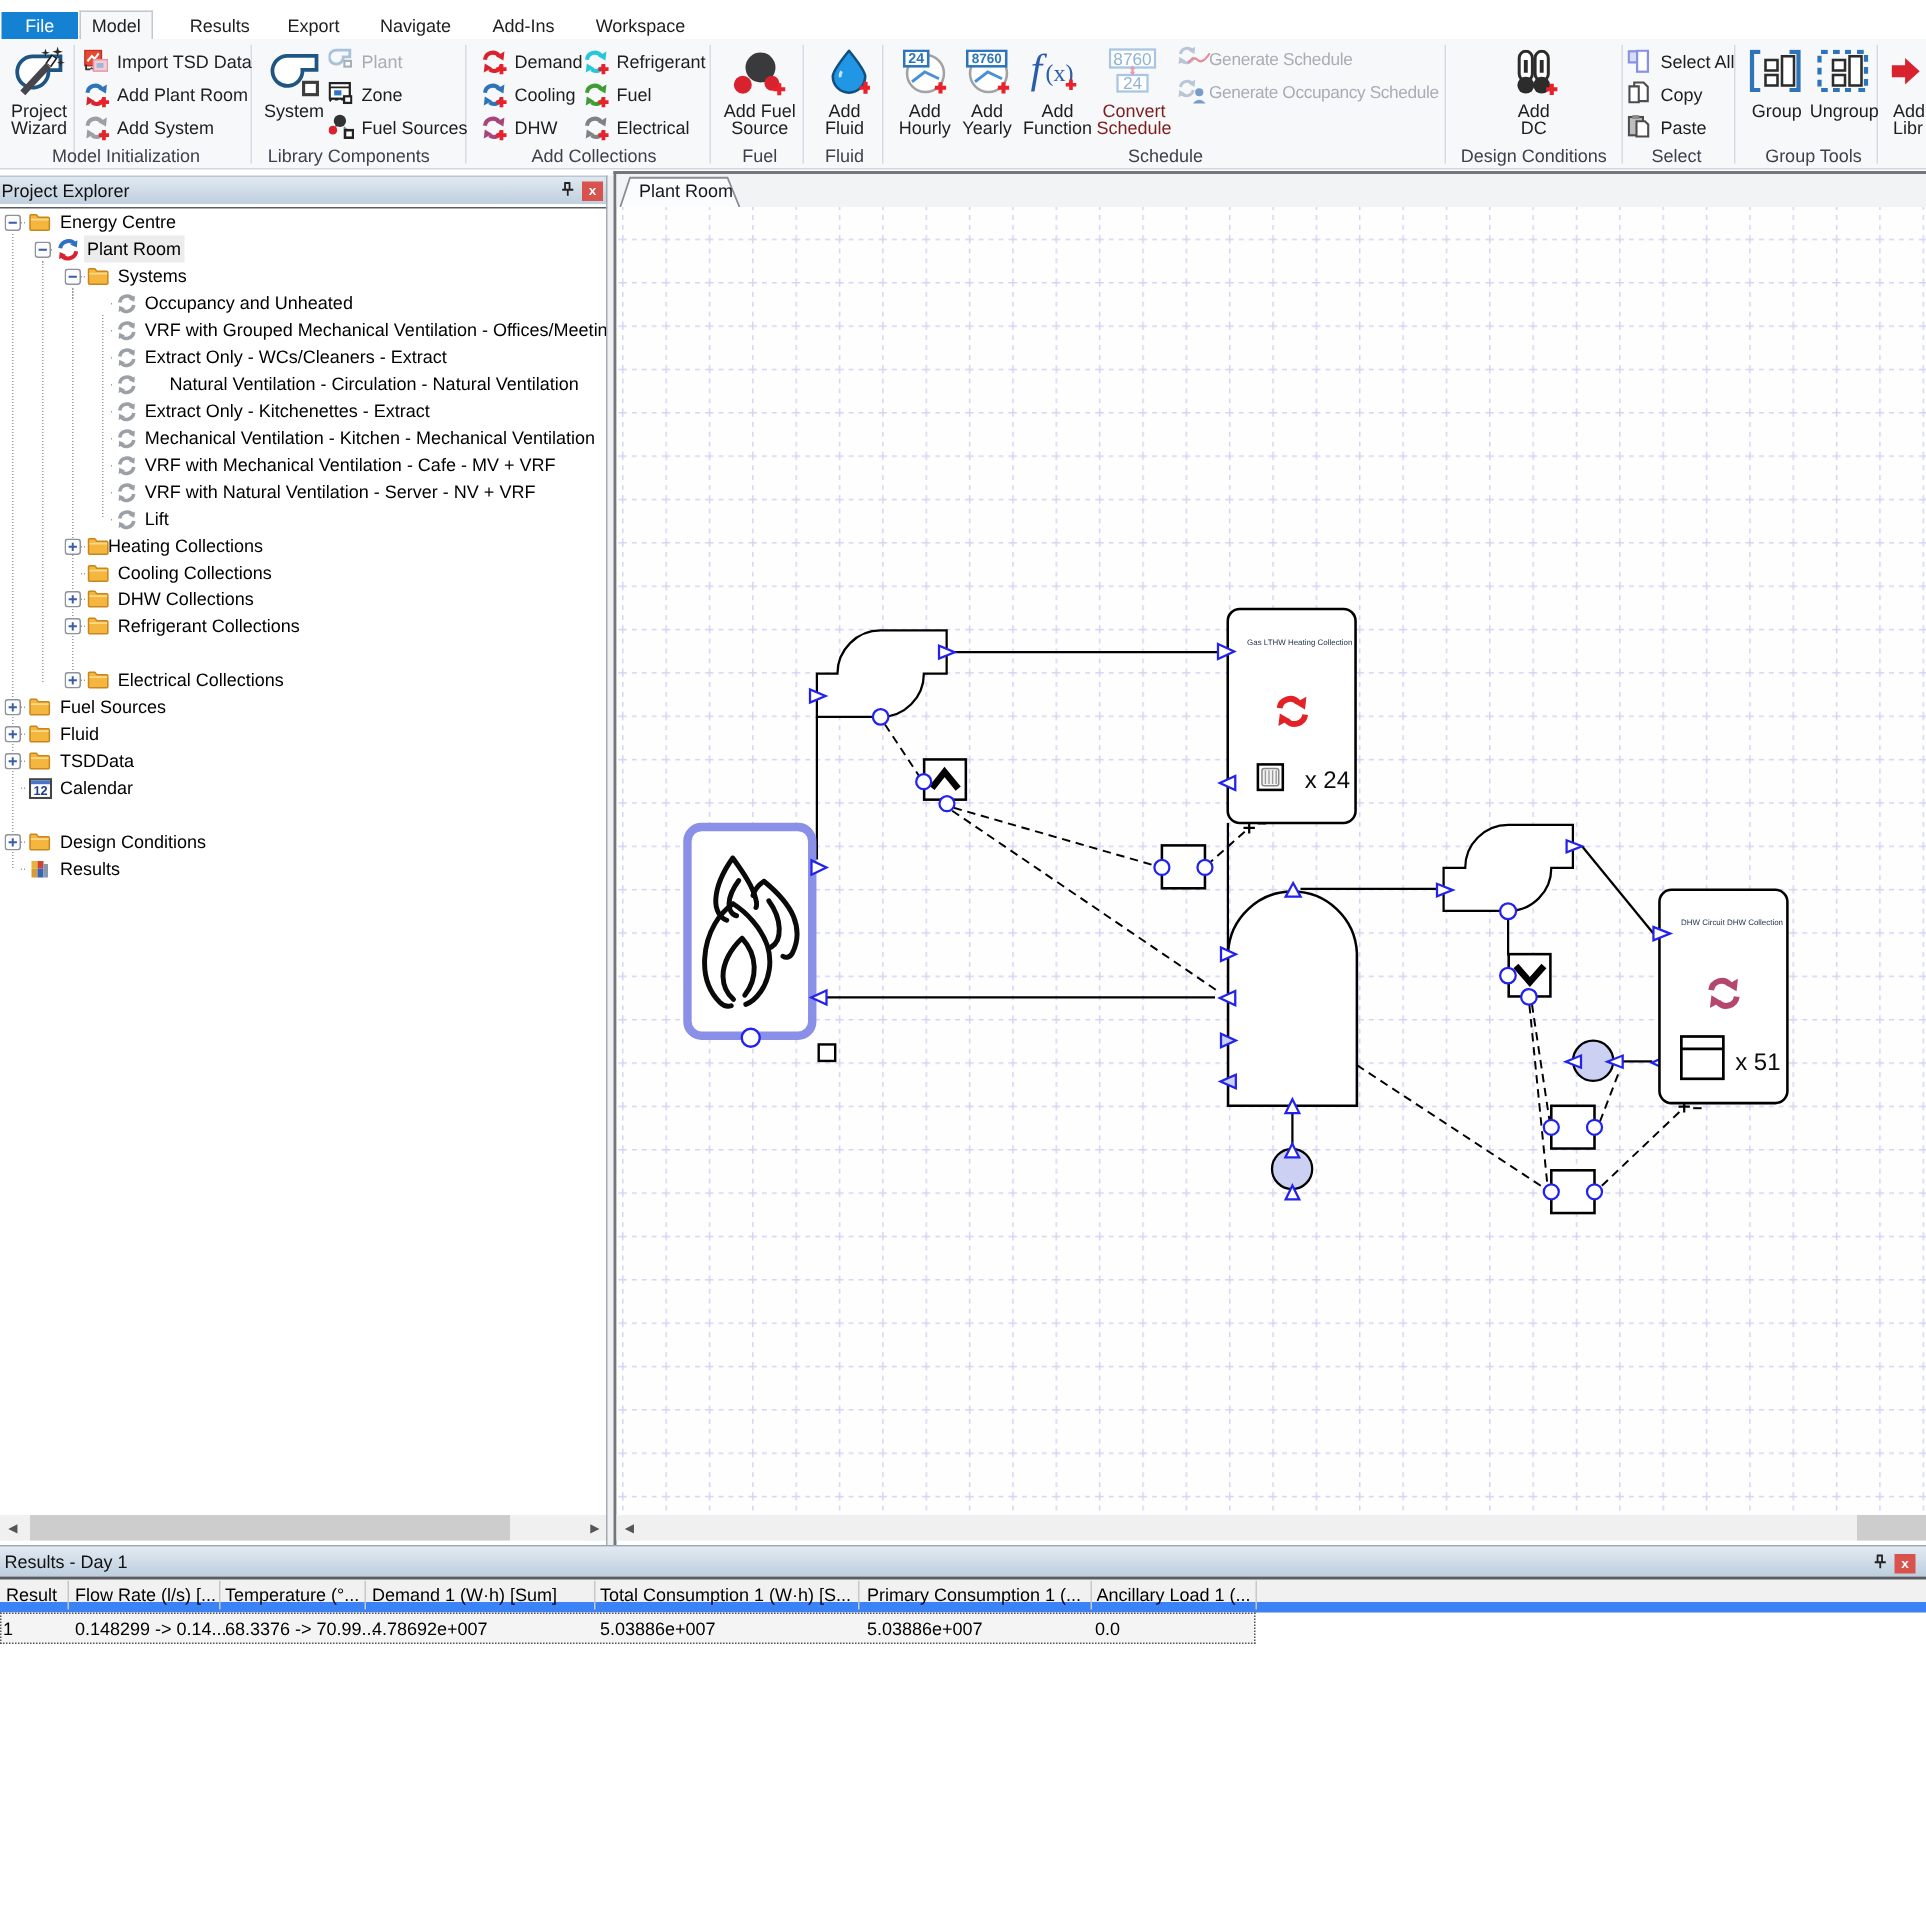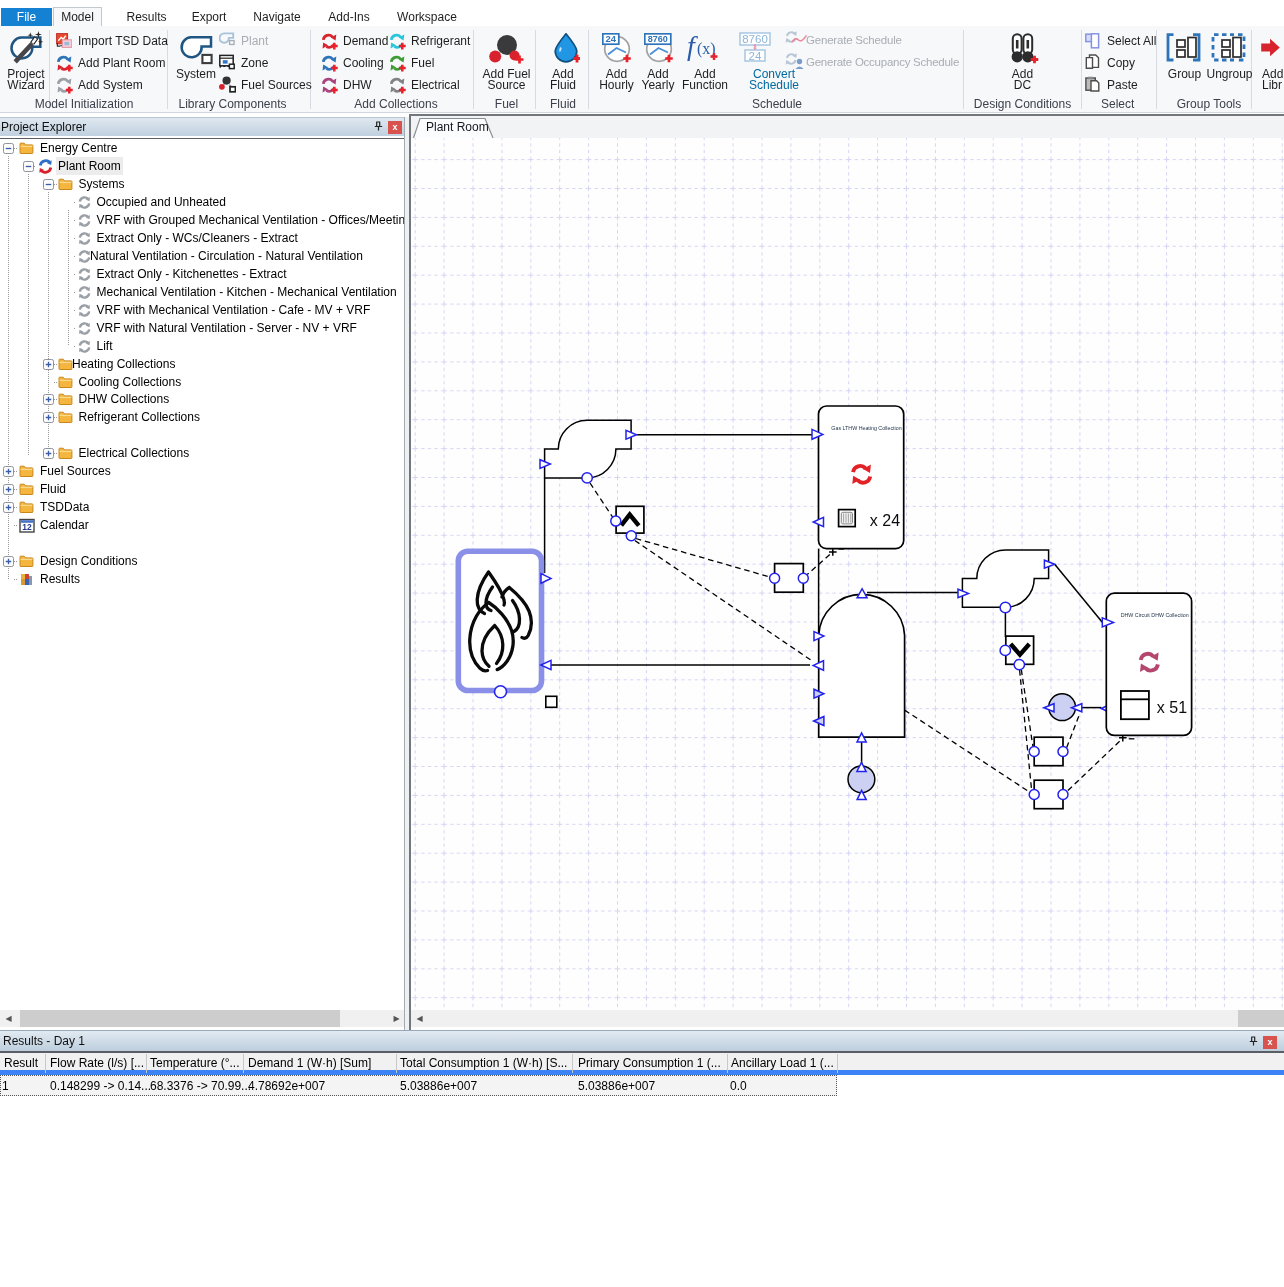--- a/index.html
+++ b/index.html
@@ -34,21 +34,21 @@
 #ptab .t { position:absolute; left:13px; top:3px; font-size:12px; color:#16161e; }
 #grid { position:absolute; left:0; top:22px; width:873px; height:873px; }
 
 .sbar { position:absolute; background:#f0f0f0; }
 .sthumb { position:absolute; background:#cdcdcd; }
 .sarrow { position:absolute; width:15px; height:17px; background:#f0f0f0; color:#555; font-size:8px; text-align:center; line-height:17px; }
 
 #results { position:absolute; left:0; top:1030px; width:1284px; height:70px; background:#fff; }
 #res-title { position:absolute; left:0; top:0; width:1284px; height:21px; background:linear-gradient(#e2eaf2,#bdcedd); border-top:1px solid #98a8b8; }
 #res-title .t { position:absolute; left:3px; top:3px; font-size:12px; color:#111; }
-#res-head { position:absolute; left:0; top:21px; width:1284px; height:24px; background:#f1f1f1; border-top:2px solid #5a5e64; border-bottom:5px solid #3b82f6; }
+#res-head { position:absolute; left:0; top:21px; width:1284px; height:24px; background:#f1f1f1; border-top:2px solid #5a5e64; border-bottom:7px solid #3b82f6; }
 .hcell { position:absolute; top:3px; font-size:12px; color:#000; white-space:nowrap; overflow:hidden; }
 .hsep { position:absolute; top:1px; width:1px; height:19px; background:#c8c8c8; }
 #res-row { position:absolute; left:0; top:45px; width:837px; height:21px; background:#f4f4f4; outline:1px dotted #555; outline-offset:-1px; }
 .rcell { position:absolute; top:4px; font-size:12px; color:#000; white-space:nowrap; }
 .pinbtn { position:absolute; width:14px; height:13px; font-size:11px; color:#111; text-align:center; line-height:13px; }
 .xbtn { position:absolute; width:14px; height:13px; background:#d9534e; color:#fff; font-size:9px; font-weight:bold; text-align:center; line-height:13px; }
 </style>
 </head>
 <body>
 <div id="app">
@@ -251,21 +251,21 @@
         </svg>
 <div class="bigtxt" style="left:679px;width:52px;">Add<br>Function</div>
 <svg class="abs" style="left:739px;top:6px;" width="33" height="30" viewBox="0 0 33 30">
           <rect x="1" y="1" width="30" height="12" fill="#fff" stroke="#a8c6e2" stroke-width="1.5"></rect>
           <text x="16" y="11" font-size="11.5" fill="#8fb4d8" text-anchor="middle" font-family="Liberation Sans">8760</text>
           <rect x="6" y="18" width="20" height="11" fill="#fff" stroke="#a8c6e2" stroke-width="1.5"></rect>
           <text x="16" y="27.5" font-size="11.5" fill="#8fb4d8" text-anchor="middle" font-family="Liberation Sans">24</text>
           <path d="M16 12.5 v5" stroke="#e89ab0" stroke-width="1.6"></path>
           <path d="M14.1 14.2 L16 11.7 L17.9 14.2 z M14.1 15.8 L16 18.3 L17.9 15.8 z" fill="#e89ab0"></path>
         </svg>
-<div class="bigtxt gray" style="left:748px;width:52px;color:#0369a1;">Convert<br>Schedule</div>
+<div class="bigtxt gray" style="left:730px;width:52px;color:#7f1d1d;">Convert<br>Schedule</div>
 <div class="smallbtn gray" style="left:784px;top:3.5px;">
           <svg class="abs" style="left:0px;top:0px;" width="23" height="17" viewBox="0 0 23 17">
             <path d="M3 6 A4.5 4.5 0 0 1 11 4" fill="none" stroke="#b9c6d6" stroke-width="2"></path>
             <polygon points="12.8,1.2 12.3,6 8.3,3.7" fill="#b9c6d6"></polygon>
             <path d="M11.5 8 A4.5 4.5 0 0 1 3.5 10" fill="none" stroke="#b9c6d6" stroke-width="2"></path>
             <polygon points="1.7,12.8 2.2,8 6.2,10.3" fill="#b9c6d6"></polygon>
             <path d="M8 12 q3.5 -5 6.5 -2 q3 3 8 -4.5" stroke="#e88a9a" stroke-width="1.5" fill="none"></path>
           </svg>
           <span style="font-size:11.5px;letter-spacing:-0.2px;">Generate Schedule</span>
         </div>
@@ -386,21 +386,21 @@
           <div class="txt" style="left:78.5px;">Systems</div>
         </div>
 <div class="trow" style="left:0;top:54px;width:405px;">
           <div class="abs" style="left:74px;top:9px;width:1.5px;height:1px;background-image:repeating-linear-gradient(to right,#999 0,#999 1px,transparent 1px,transparent 2px);"></div>
           <div class="abs" style="left:76.5px;top:2px;"><svg width="15" height="15" viewBox="0 0 17 17">
               <path d="M3.2 7.5 A 5.6 5.6 0 0 1 13.4 5.2" fill="none" stroke="#9aa0a6" stroke-width="2.7"></path>
               <path d="M14.6 2.2 L14.2 7.0 L9.8 5.0 z" fill="#9aa0a6"></path>
               <path d="M13.8 9.5 A 5.6 5.6 0 0 1 3.6 11.8" fill="none" stroke="#9aa0a6" stroke-width="2.7"></path>
               <path d="M2.4 14.8 L2.8 10.0 L7.2 12.0 z" fill="#9aa0a6"></path>
             </svg></div>
-          <div class="txt" style="left:96.5px;">Occupied and Unheated</div>
+          <div class="txt" style="left:96.5px;">Occupancy and Unheated</div>
         </div>
 <div class="trow" style="left:0;top:72px;width:405px;">
           <div class="abs" style="left:74px;top:9px;width:1.5px;height:1px;background-image:repeating-linear-gradient(to right,#999 0,#999 1px,transparent 1px,transparent 2px);"></div>
           <div class="abs" style="left:76.5px;top:2px;"><svg width="15" height="15" viewBox="0 0 17 17">
               <path d="M3.2 7.5 A 5.6 5.6 0 0 1 13.4 5.2" fill="none" stroke="#9aa0a6" stroke-width="2.7"></path>
               <path d="M14.6 2.2 L14.2 7.0 L9.8 5.0 z" fill="#9aa0a6"></path>
               <path d="M13.8 9.5 A 5.6 5.6 0 0 1 3.6 11.8" fill="none" stroke="#9aa0a6" stroke-width="2.7"></path>
               <path d="M2.4 14.8 L2.8 10.0 L7.2 12.0 z" fill="#9aa0a6"></path>
             </svg></div>
           <div class="txt" style="left:96.5px;">VRF with Grouped Mechanical Ventilation - Offices/Meeting</div>
@@ -416,21 +416,21 @@
           <div class="txt" style="left:96.5px;">Extract Only - WCs/Cleaners - Extract</div>
         </div>
 <div class="trow" style="left:0;top:108px;width:405px;">
           <div class="abs" style="left:74px;top:9px;width:1.5px;height:1px;background-image:repeating-linear-gradient(to right,#999 0,#999 1px,transparent 1px,transparent 2px);"></div>
           <div class="abs" style="left:76.5px;top:2px;"><svg width="15" height="15" viewBox="0 0 17 17">
               <path d="M3.2 7.5 A 5.6 5.6 0 0 1 13.4 5.2" fill="none" stroke="#9aa0a6" stroke-width="2.7"></path>
               <path d="M14.6 2.2 L14.2 7.0 L9.8 5.0 z" fill="#9aa0a6"></path>
               <path d="M13.8 9.5 A 5.6 5.6 0 0 1 3.6 11.8" fill="none" stroke="#9aa0a6" stroke-width="2.7"></path>
               <path d="M2.4 14.8 L2.8 10.0 L7.2 12.0 z" fill="#9aa0a6"></path>
             </svg></div>
-          <div class="txt" style="left:90px;">Natural Ventilation - Circulation - Natural Ventilation</div>
+          <div class="txt" style="left:113px;">Natural Ventilation - Circulation - Natural Ventilation</div>
         </div>
 <div class="trow" style="left:0;top:126px;width:405px;">
           <div class="abs" style="left:74px;top:9px;width:1.5px;height:1px;background-image:repeating-linear-gradient(to right,#999 0,#999 1px,transparent 1px,transparent 2px);"></div>
           <div class="abs" style="left:76.5px;top:2px;"><svg width="15" height="15" viewBox="0 0 17 17">
               <path d="M3.2 7.5 A 5.6 5.6 0 0 1 13.4 5.2" fill="none" stroke="#9aa0a6" stroke-width="2.7"></path>
               <path d="M14.6 2.2 L14.2 7.0 L9.8 5.0 z" fill="#9aa0a6"></path>
               <path d="M13.8 9.5 A 5.6 5.6 0 0 1 3.6 11.8" fill="none" stroke="#9aa0a6" stroke-width="2.7"></path>
               <path d="M2.4 14.8 L2.8 10.0 L7.2 12.0 z" fill="#9aa0a6"></path>
             </svg></div>
           <div class="txt" style="left:96.5px;">Extract Only - Kitchenettes - Extract</div>

